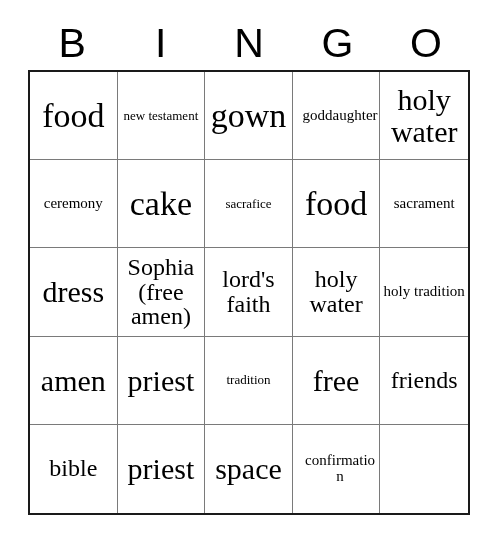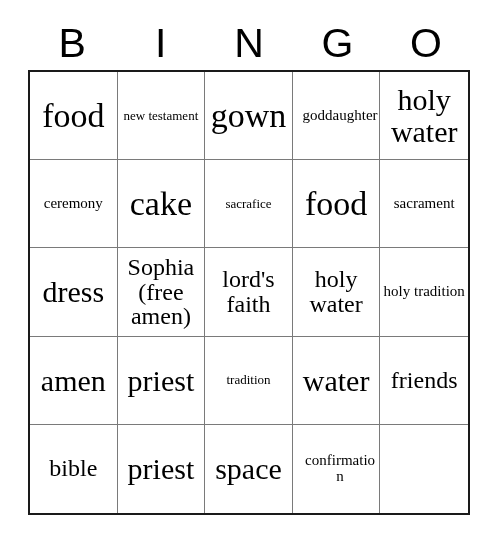--- a/index.html
+++ b/index.html
@@ -147,21 +147,21 @@
     <div class="cell s-lg">
         <span class="cell-text">amen</span>
       </div>
     <div class="cell s-lg">
         <span class="cell-text">priest</span>
       </div>
     <div class="cell s-sm">
         <span class="cell-text">tradition</span>
       </div>
     <div class="cell s-lg">
-        <span class="cell-text">water</span>
+        <span class="cell-text">free</span>
       </div>
 
     <div class="cell s-md">
         <span class="cell-text">friends</span>
       </div>
     <div class="cell s-md">
         <span class="cell-text">bible</span>
       </div>
     <div class="cell s-lg">
         <span class="cell-text">priest</span>

